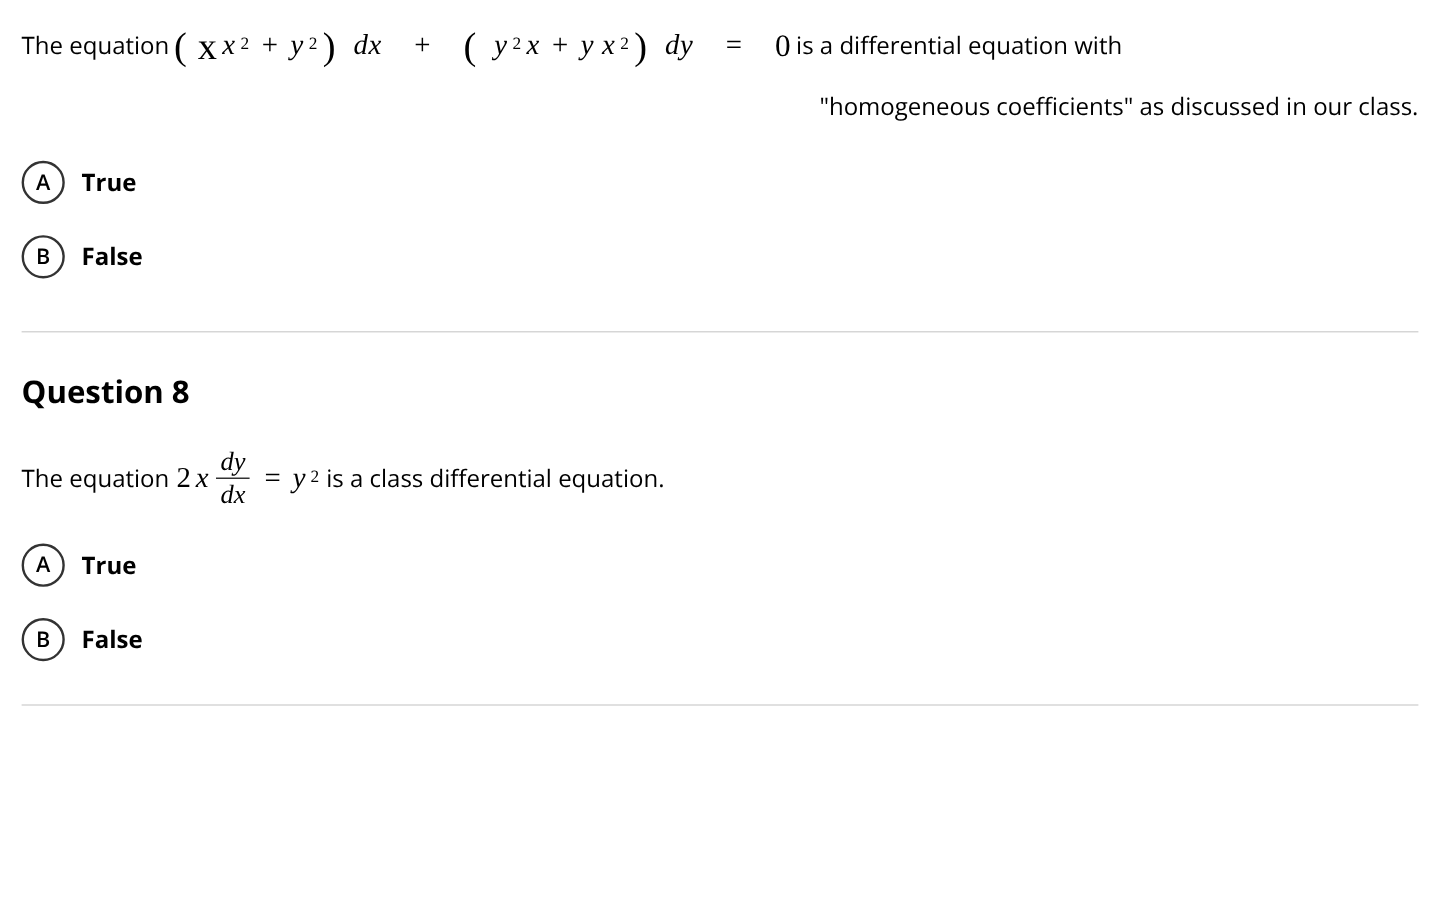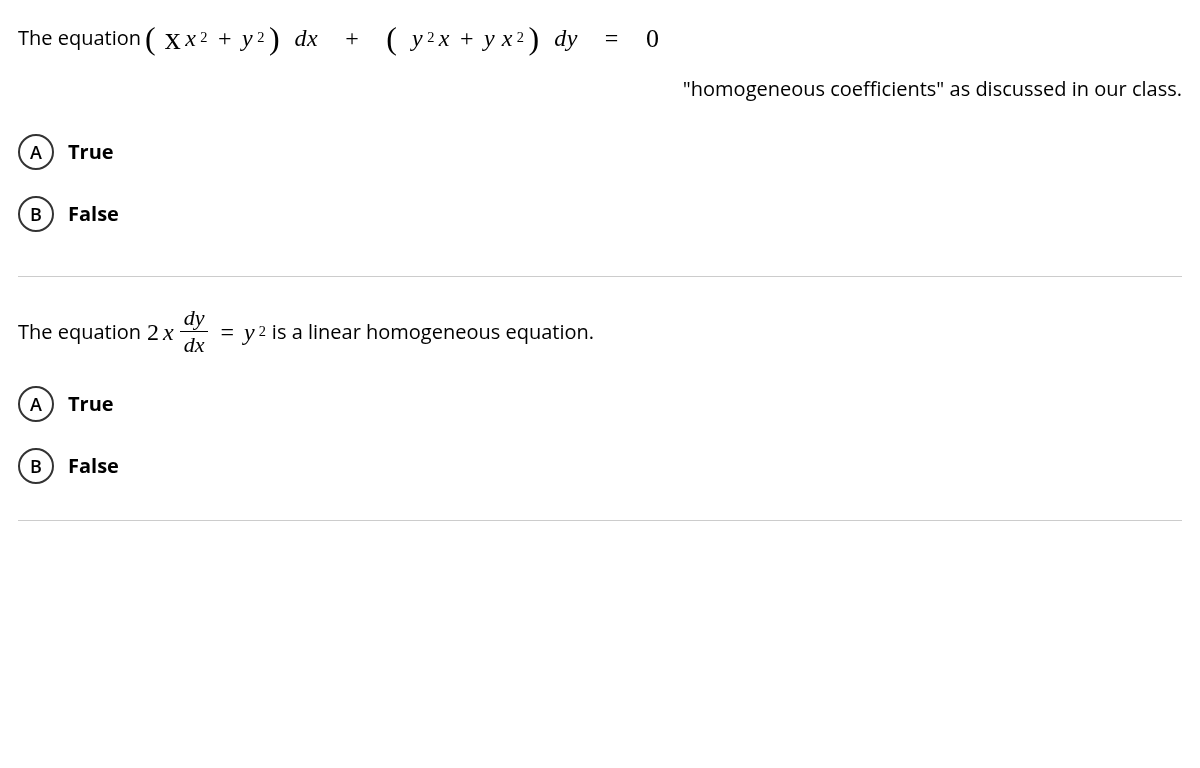--- a/index.html
+++ b/index.html
@@ -137,53 +137,55 @@
       &nbsp;&nbsp;<span class="op">+</span>&nbsp;&nbsp;
       <span class="math-big-paren">(</span>
       &nbsp;<span>y</span><sup>2</sup>
       <span>x</span>
       <span class="op">+</span>
       <span>y x</span><sup>2</sup><span class="math-big-paren">)</span>
       &nbsp;<span>dy</span>
       &nbsp;&nbsp;<span class="op">=</span>&nbsp;&nbsp;
       <span class="upright" style="font-size:26px;">0</span>
     </span>
+    <span class="text-part">is a differential equation with</span>
     <span class="text-part" style="width:100%; margin-top:8px;">"homogeneous coefficients" as discussed in our class.</span>
   </div>
 
   <div class="options">
     <div class="option">
       <div class="option-letter">A</div>
       <div class="option-label">True</div>
     </div>
     <div class="option">
       <div class="option-letter">B</div>
       <div class="option-label">False</div>
     </div>
   </div>
 </div>
 
 <hr class="divider">
 
 <div class="question-block">
+  <div class="question-heading">Question 8</div>
 
   <div class="question-text" style="align-items:center;">
     <span class="text-part">The equation</span>
     <span class="math inline-eq">
       <span style="font-style:normal;">2</span>
         <span>x</span>
       <span class="fraction">
         <span class="num">dy</span>
         <span class="den">dx</span>
       </span>
       <span class="op">=</span>
       <span>y</span>
         <sup>2</sup>
     </span>
-    <span class="text-part">is a linear homogeneous equation.</span>
+    <span class="text-part">is a class differential equation.</span>
   </div>
 
   <div class="options">
     <div class="option">
       <div class="option-letter">A</div>
       <div class="option-label">True</div>
     </div>
     <div class="option">
       <div class="option-letter">B</div>
       <div class="option-label">False</div>

